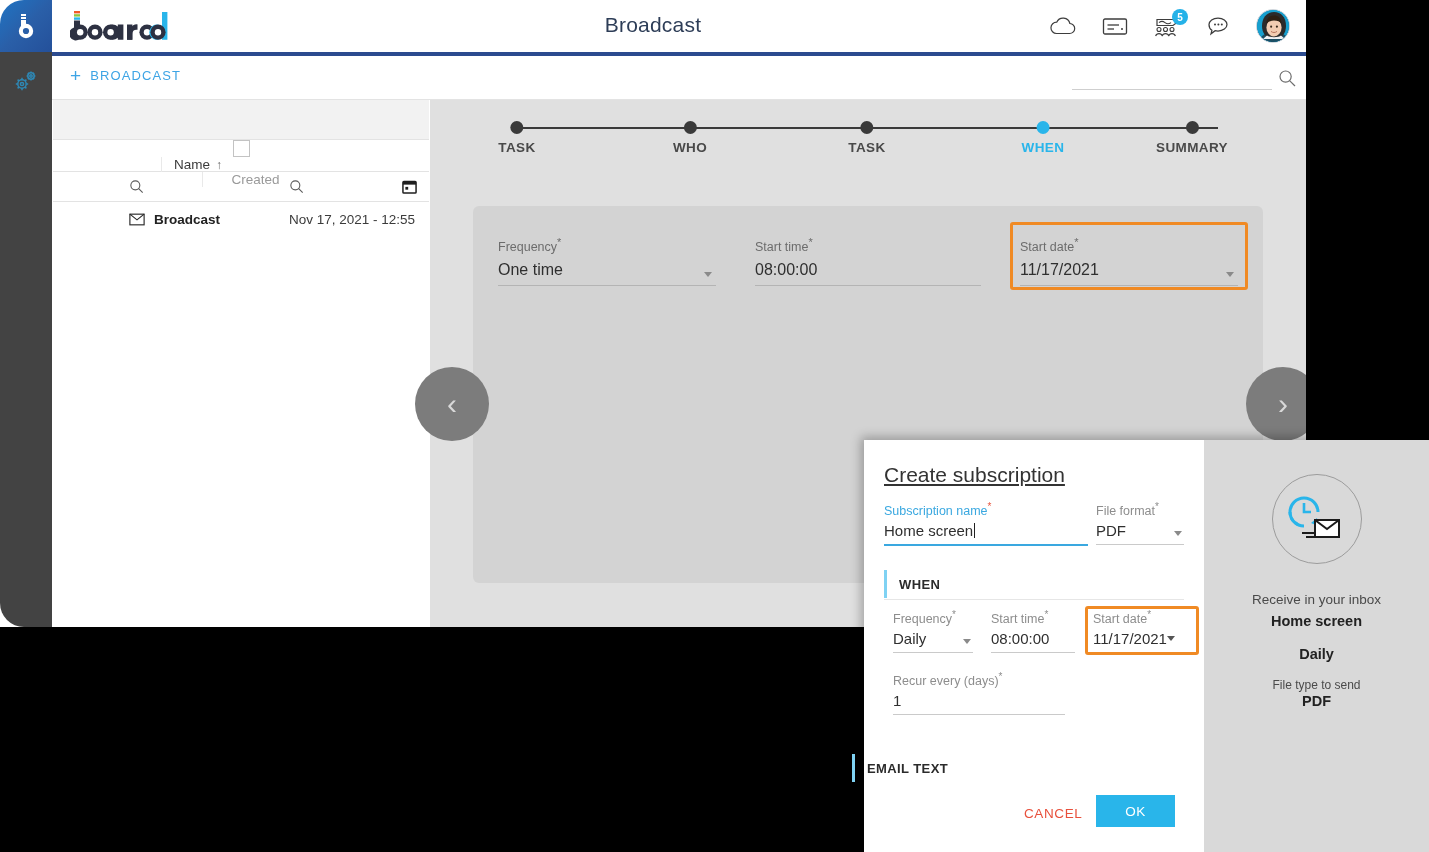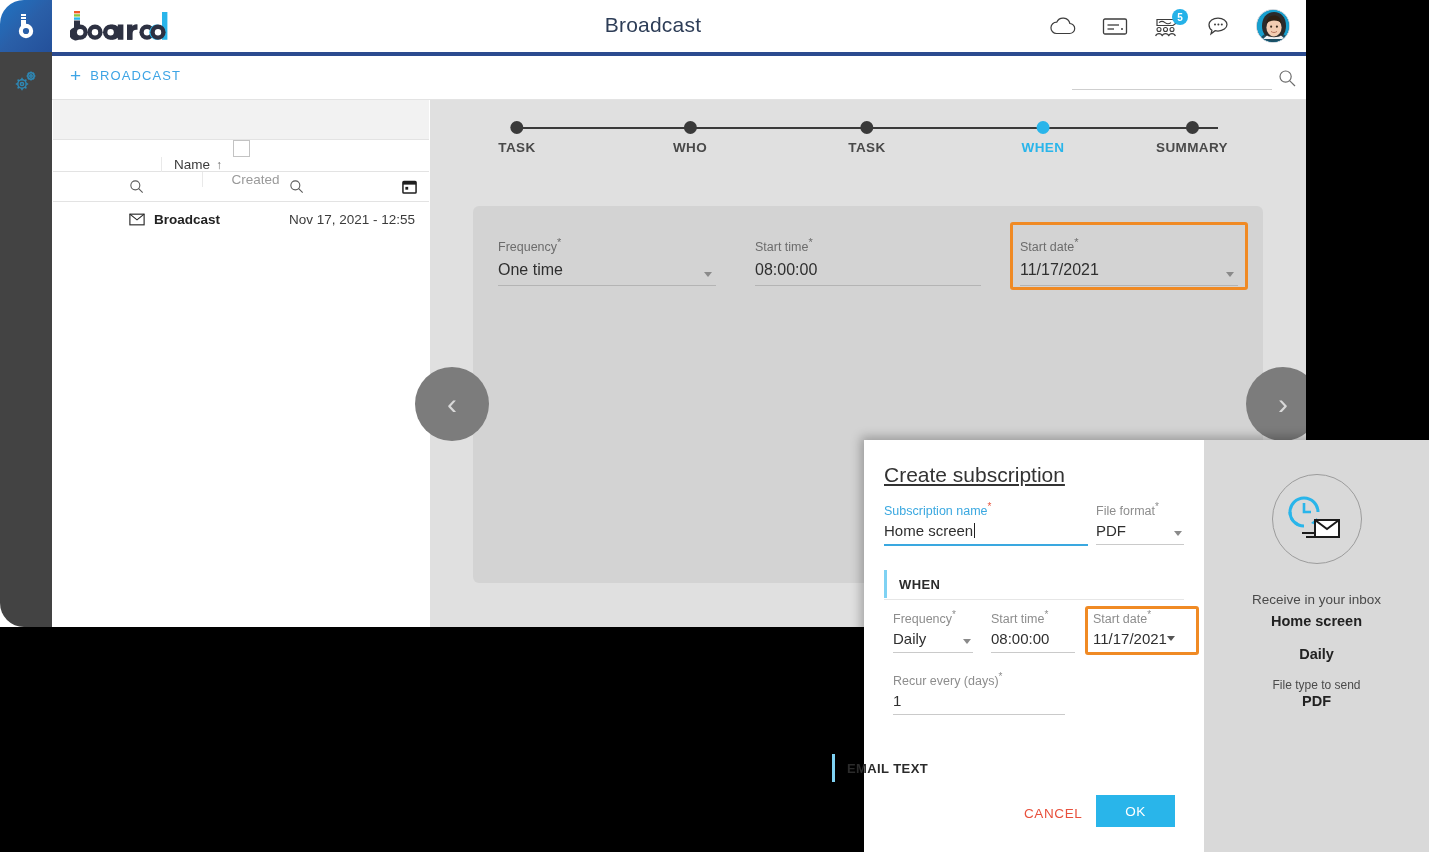--- a/index.html
+++ b/index.html
@@ -473,21 +473,21 @@
 
 <div class="m-field" style="left:893px; top:671px; width:172px;">
   <div class="m-label">
     <span>Recur every (days)</span><span class="req">*</span>
   </div>
   <div class="m-value">
     <span>1</span>
   </div>
 </div>
 
-<div class="sect" style="left:832px; top:754px;padding-left:12px;">
+<div class="sect" style="left:852px; top:754px;padding-left:12px;">
   <span class="sect-title">EMAIL TEXT</span>
 </div>
 
 <button class="btn-cancel">CANCEL</button>
 <button class="btn-ok">OK</button>
 
 <div class="preview-circle"></div>
 <span class="preview-icon">
   <svg width="90" height="90" viewBox="0 0 90 90">
     <g transform="translate(18,18)">

